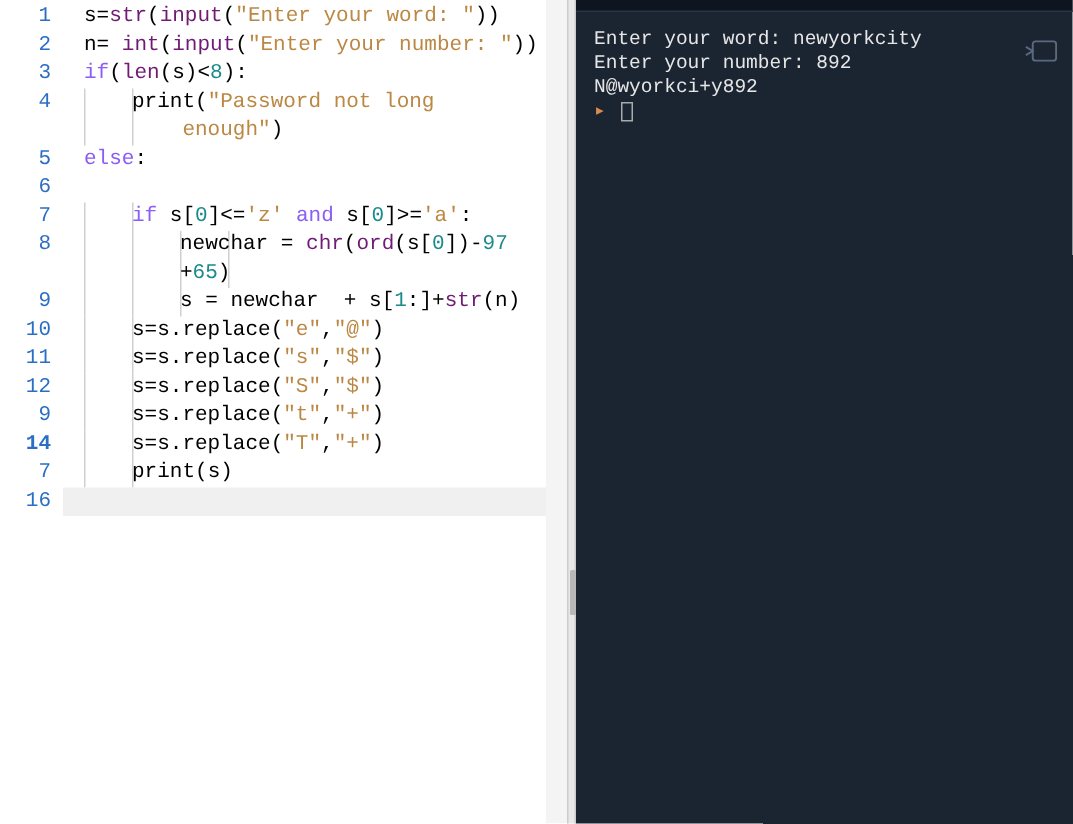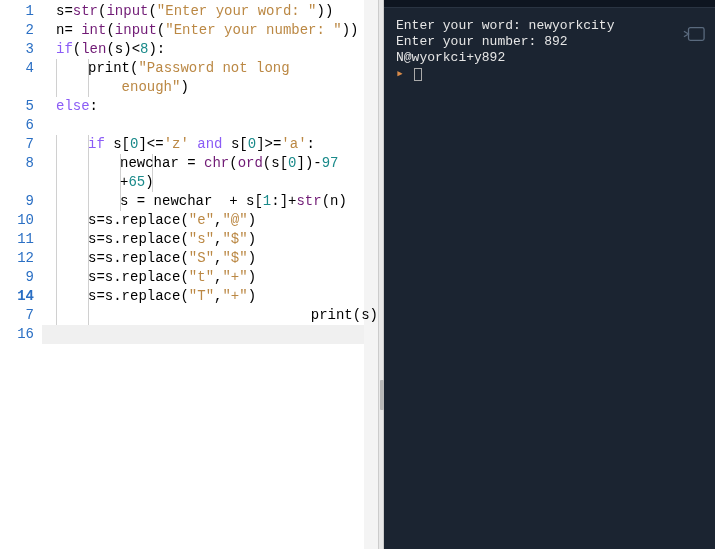--- a/index.html
+++ b/index.html
@@ -159,21 +159,21 @@
       <div class="line" style="position: absolute; top: 97px; left: 0px; right: 0px; height: 19px;"><div class="code-text" style="padding-left: 14px; line-height: 19px;"><span class="tok-kw">else</span><span class="tok-plain">:</span></div></div>
       <div class="line" style="position: absolute; top: 116px; left: 0px; right: 0px; height: 19px;"><div class="code-text" style="padding-left: 14px; line-height: 19px;"></div></div>
       <div class="line" style="position: absolute; top: 135px; left: 0px; right: 0px; height: 19px;"><span class="indent-guide ig1"></span><span class="indent-guide ig2"></span><div class="code-text" style="padding-left: 46px; line-height: 19px;"><span class="tok-kw">if</span><span class="tok-plain">&nbsp;s[</span><span class="tok-num">0</span><span class="tok-plain">]&lt;=</span><span class="tok-str">'z'</span><span class="tok-plain">&nbsp;</span><span class="tok-kw">and</span><span class="tok-plain">&nbsp;s[</span><span class="tok-num">0</span><span class="tok-plain">]&gt;=</span><span class="tok-str">'a'</span><span class="tok-plain">:</span></div></div>
       <div class="line" style="position: absolute; top: 154px; left: 0px; right: 0px; height: 38px;"><span class="indent-guide ig1"></span><span class="indent-guide ig2"></span><span class="indent-guide ig3"></span><span class="indent-guide ig4"></span><div class="code-text" style="padding-left: 78px; line-height: 19px;"><span class="tok-plain">newchar&nbsp;=&nbsp;</span><span class="tok-builtin">chr</span><span class="tok-plain">(</span><span class="tok-builtin">ord</span><span class="tok-plain">(s[</span><span class="tok-num">0</span><span class="tok-plain">])-</span><span class="tok-num">97</span><span class="tok-plain"></span><br><span class="tok-plain">+</span><span class="tok-num">65</span><span class="tok-plain">)</span></div></div>
       <div class="line" style="position: absolute; top: 192px; left: 0px; right: 0px; height: 19px;"><span class="indent-guide ig1"></span><span class="indent-guide ig2"></span><span class="indent-guide ig3"></span><div class="code-text" style="padding-left: 78px; line-height: 19px;"><span class="tok-plain">s&nbsp;=&nbsp;newchar&nbsp;&nbsp;+&nbsp;s[</span><span class="tok-num">1</span><span class="tok-plain">:]+</span><span class="tok-builtin">str</span><span class="tok-plain">(n)</span></div></div>
       <div class="line" style="position: absolute; top: 211px; left: 0px; right: 0px; height: 19px;"><span class="indent-guide ig1"></span><span class="indent-guide ig2"></span><div class="code-text" style="padding-left: 46px; line-height: 19px;"><span class="tok-plain">s=s.</span><span class="tok-func">replace</span><span class="tok-plain">(</span><span class="tok-str">"e"</span><span class="tok-plain">,</span><span class="tok-str">"@"</span><span class="tok-plain">)</span></div></div>
       <div class="line" style="position: absolute; top: 230px; left: 0px; right: 0px; height: 19px;"><span class="indent-guide ig1"></span><span class="indent-guide ig2"></span><div class="code-text" style="padding-left: 46px; line-height: 19px;"><span class="tok-plain">s=s.</span><span class="tok-func">replace</span><span class="tok-plain">(</span><span class="tok-str">"s"</span><span class="tok-plain">,</span><span class="tok-str">"$"</span><span class="tok-plain">)</span></div></div>
       <div class="line" style="position: absolute; top: 249px; left: 0px; right: 0px; height: 19px;"><span class="indent-guide ig1"></span><span class="indent-guide ig2"></span><div class="code-text" style="padding-left: 46px; line-height: 19px;"><span class="tok-plain">s=s.</span><span class="tok-func">replace</span><span class="tok-plain">(</span><span class="tok-str">"S"</span><span class="tok-plain">,</span><span class="tok-str">"$"</span><span class="tok-plain">)</span></div></div>
       <div class="line" style="position: absolute; top: 268px; left: 0px; right: 0px; height: 19px;"><span class="indent-guide ig1"></span><span class="indent-guide ig2"></span><div class="code-text" style="padding-left: 46px; line-height: 19px;"><span class="tok-plain">s=s.</span><span class="tok-func">replace</span><span class="tok-plain">(</span><span class="tok-str">"t"</span><span class="tok-plain">,</span><span class="tok-str">"+"</span><span class="tok-plain">)</span></div></div>
       <div class="line" style="position: absolute; top: 287px; left: 0px; right: 0px; height: 19px;"><span class="indent-guide ig1"></span><span class="indent-guide ig2"></span><div class="code-text" style="padding-left: 46px; line-height: 19px;"><span class="tok-plain">s=s.</span><span class="tok-func">replace</span><span class="tok-plain">(</span><span class="tok-str">"T"</span><span class="tok-plain">,</span><span class="tok-str">"+"</span><span class="tok-plain">)</span></div></div>
-      <div class="line" style="position: absolute; top: 306px; left: 0px; right: 0px; height: 19px;"><span class="indent-guide ig1"></span><span class="indent-guide ig2"></span><div class="code-text" style="padding-left: 46px; line-height: 19px; text-align: right;"><span class="tok-func">print</span><span class="tok-plain">(s)</span></div></div>
+      <div class="line" style="position: absolute; top: 306px; left: 0px; right: 0px; height: 19px;"><span class="indent-guide ig1"></span><span class="indent-guide ig2"></span><div class="code-text" style="padding-left: 46px; line-height: 19px;"><span class="tok-func">print</span><span class="tok-plain">(s)</span></div></div>
       <div class="line highlight-line" style="position: absolute; top: 325px; left: 0px; right: 0px; height: 19px;"><div class="code-text" style="padding-left: 14px; line-height: 19px;"></div></div>
     </div>
   <div class="scrollbar-v"></div>
 </div>
 
 <div class="divider">
   <div class="divider-handle"></div>
 </div>
 
 <div class="terminal-pane">

